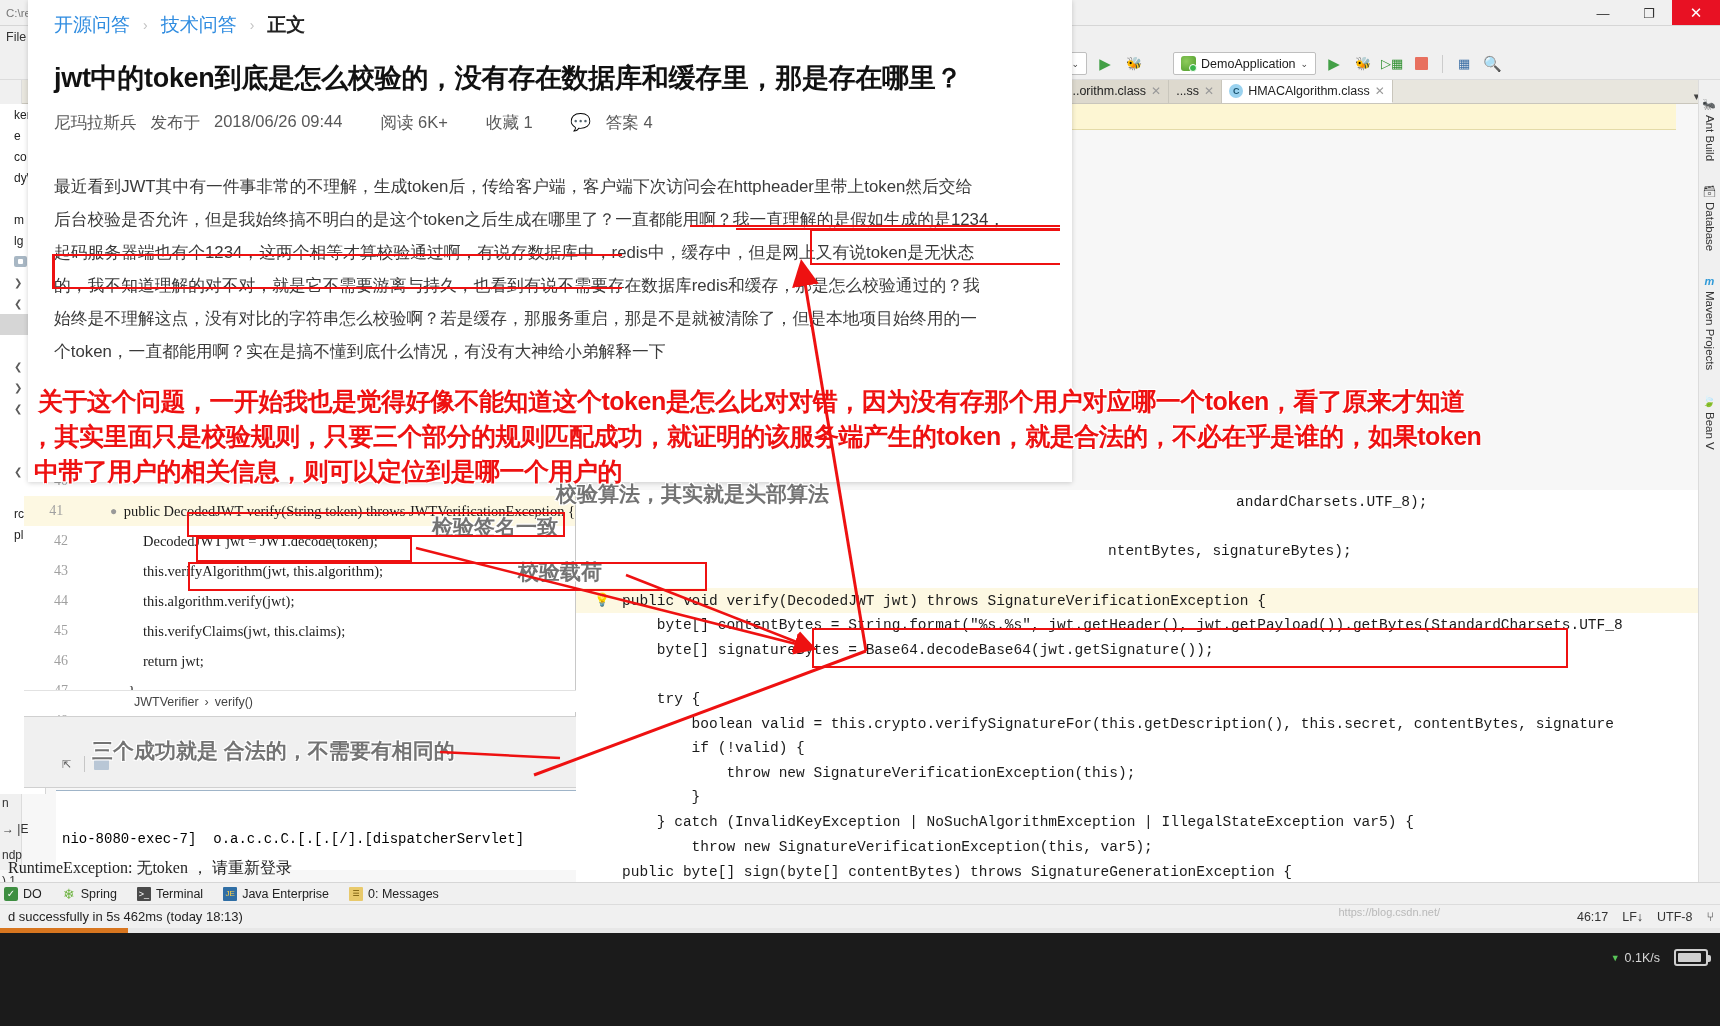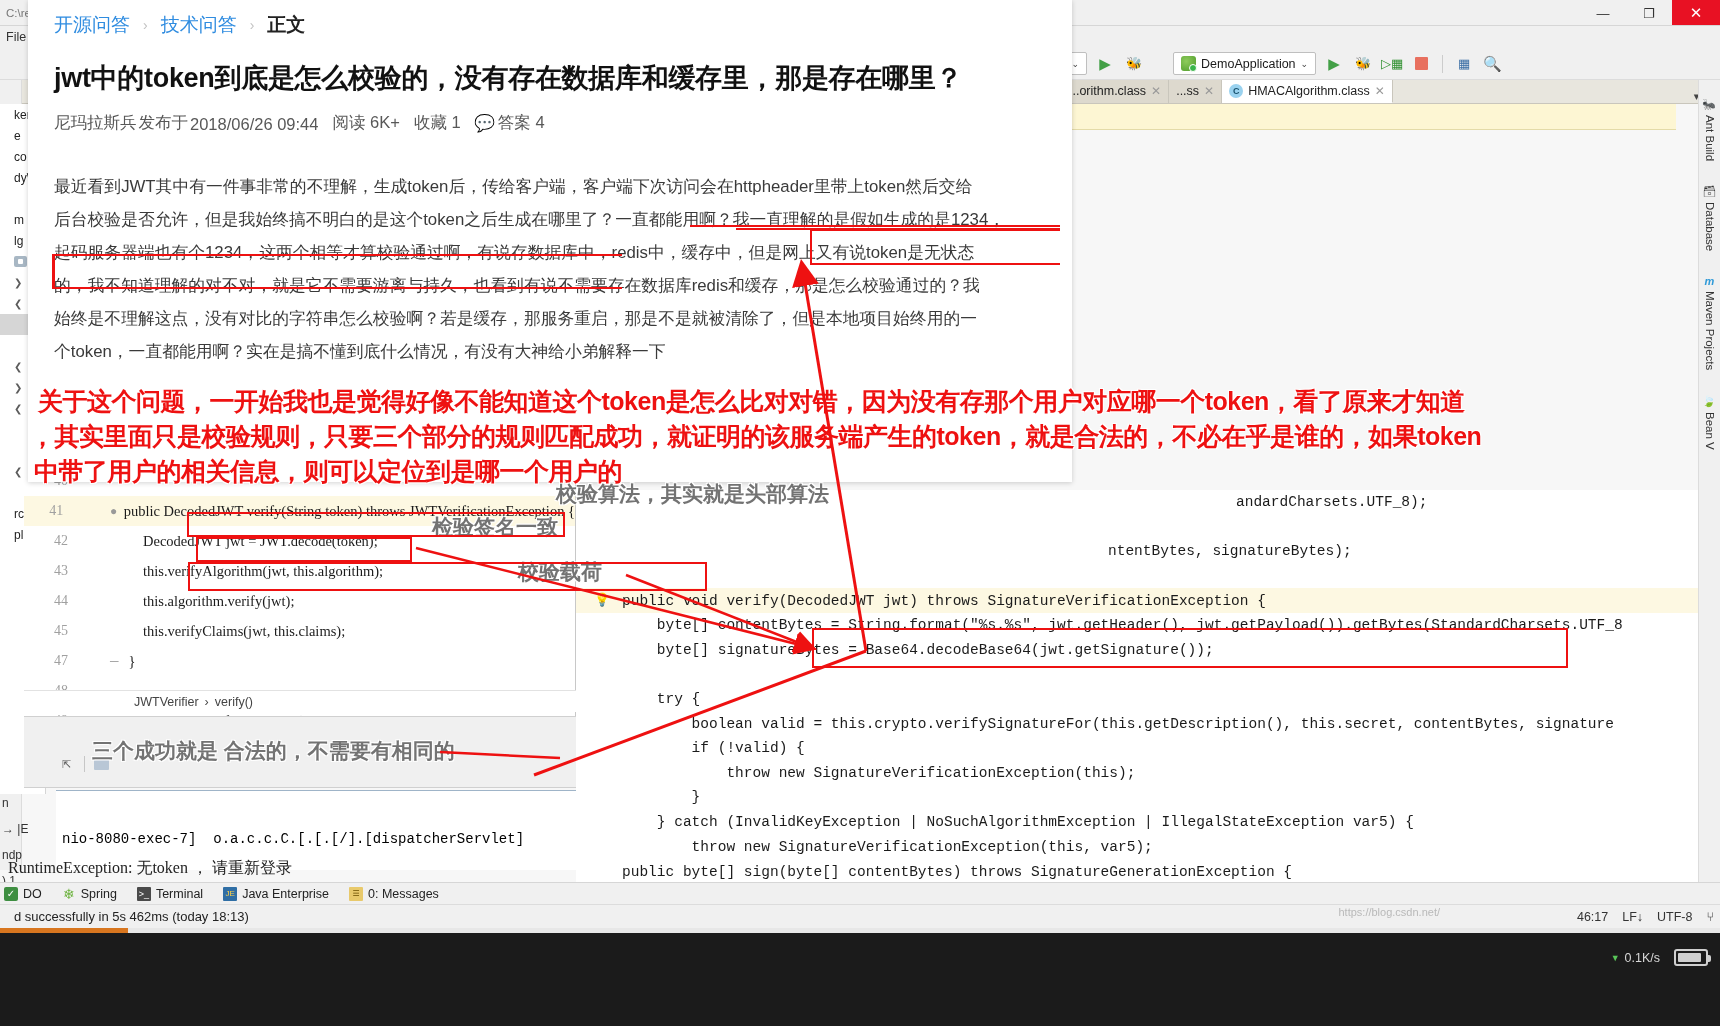--- a/index.html
+++ b/index.html
@@ -184,21 +184,21 @@
   .bbitem { display:flex; align-items:center; gap:5px; }
   .bbico { width:14px; height:14px; display:flex; align-items:center; justify-content:center; font-size:10px; }
   .sq-term { background:#4a4a4a; color:#fff; border-radius:1px; font-size:9px; }
   .sq-je   { background:#2f6ea5; color:#ffd24a; border-radius:1px; font-size:8px; }
   .sq-msg  { background:#e8c96b; color:#6b4f00; border-radius:1px; font-size:8px; }
 
   
   #status-bar {
     left:0; top:904px; width:1720px; height:24px; background:#f0f0f0;
     border-top:1px solid #dcdcdc; display:flex; align-items:center;
-    font-size:13px; color:#222; padding-left:14px; white-space:nowrap;
+    font-size:13px; color:#222; padding-left:8px; white-space:nowrap;
   }
   #status-right { position:absolute; right:6px; top:0; height:24px; display:flex; align-items:center; gap:14px; font-size:12.5px; color:#333; }
   #url-hint { position:absolute; right:280px; top:906px; font-size:11px; color:#b9b9b9; }
 
   
   #prog-sliver { left:0; top:928px; width:1720px; height:5px; background:#e7e7e7; }
   #prog-sliver i { display:block; width:128px; height:5px; background:#d8761f; }
   #taskbar { left:0; top:933px; width:1720px; height:93px; background:#1b1b1b; }
   #tray { position:absolute; right:12px; top:16px; display:flex; align-items:center; gap:14px; color:#e8e8e8; font-size:13px; }
   .net-chip { display:flex; align-items:center; gap:5px; font-size:12.5px; color:#d8d8d8; }
@@ -217,21 +217,21 @@
     padding:12px 0 0 26px; color:#2f8ce0;
   }
   #breadcrumb .bsep { color:#c2c2c2; font-size:14px; }
   #breadcrumb .bcur { color:#222; font-weight:bold; }
   #art-title {
     padding:22px 26px 0 26px; font-size:27px; font-weight:bold; color:#111;
     letter-spacing:-.3px; white-space:nowrap;
   }
   #art-meta {
     padding:16px 26px 0 26px; font-size:16.5px; color:#585858;
-    display:flex; align-items:flex-end; gap:2px; white-space:nowrap;
+    display:flex; align-items:flex-start; gap:14px; white-space:nowrap;
   }
   #art-meta .mgap { display:inline-block; width:10px; }
   #art-body {
     padding:36px 26px 0 26px; font-size:16.8px; line-height:33px; color:#3a3a3a;
   }
   #art-body p { margin:0; }
 
   
   .redline {
     position:absolute; font-size:25px; font-weight:bold; color:#ee1111;
@@ -417,20 +417,21 @@
     <div class="crow" style="height:22px; margin-top:-16px"><span>public byte[] sign(byte[] contentBytes) throws SignatureGenerationException {</span></div>
   </div>
 
   <div id="code-left" class="abs">
     <div class="lrow"><span class="lnum">40</span><span></span></div>
     <div class="lrow hl"><span class="lnum">41</span><span class="gicon">●</span><span>    public DecodedJWT verify(String token) throws JWTVerificationException {</span></div>
     <div class="lrow"><span class="lnum">42</span><span>        DecodedJWT jwt = JWT.decode(token);</span></div>
     <div class="lrow"><span class="lnum">43</span><span>        this.verifyAlgorithm(jwt, this.algorithm);</span></div>
     <div class="lrow"><span class="lnum">44</span><span>        this.algorithm.verify(jwt);</span></div>
     <div class="lrow"><span class="lnum">45</span><span>        this.verifyClaims(jwt, this.claims);</span></div>
+    <div class="lrow"><span class="lnum">46</span><span>        return jwt;</span></div>
     <div class="lrow"><span class="lnum">47</span><span class="gicon">─</span><span>    }</span></div>
     <div class="lrow"><span class="lnum">48</span><span></span></div>
     <div class="lrow"><span class="lnum">49</span><span class="gicon">@</span><span>    private void verifyAlgorithm(DecodedJWT jwt, Algo</span></div>
   </div>
 
   <div id="crumb-left" class="abs">
     <span>JWTVerifier</span>
     <span>›</span>
     <span>verify()</span>
   </div>

